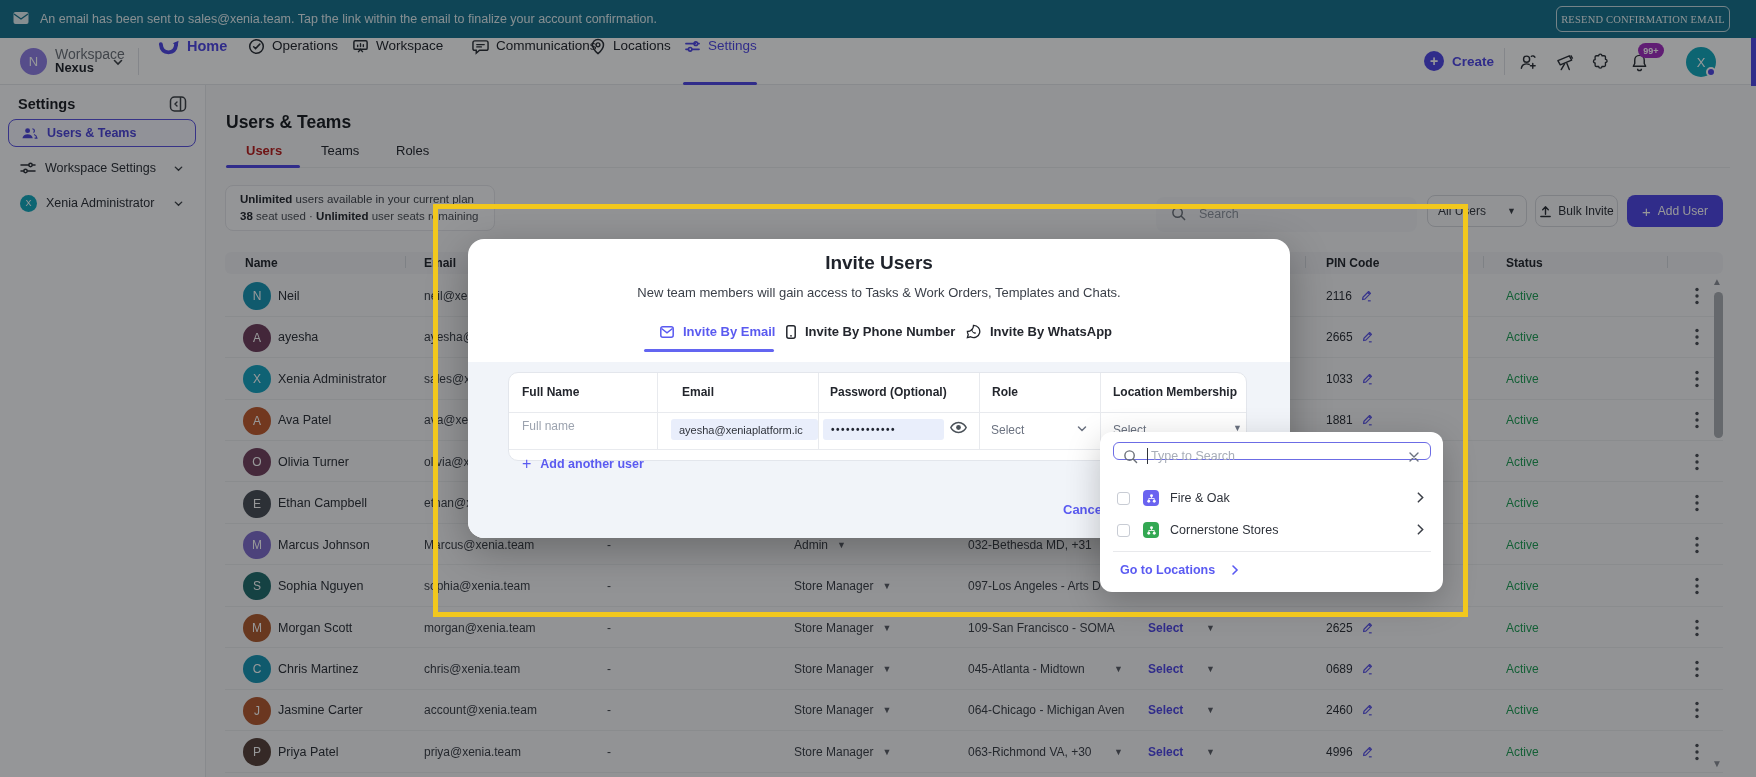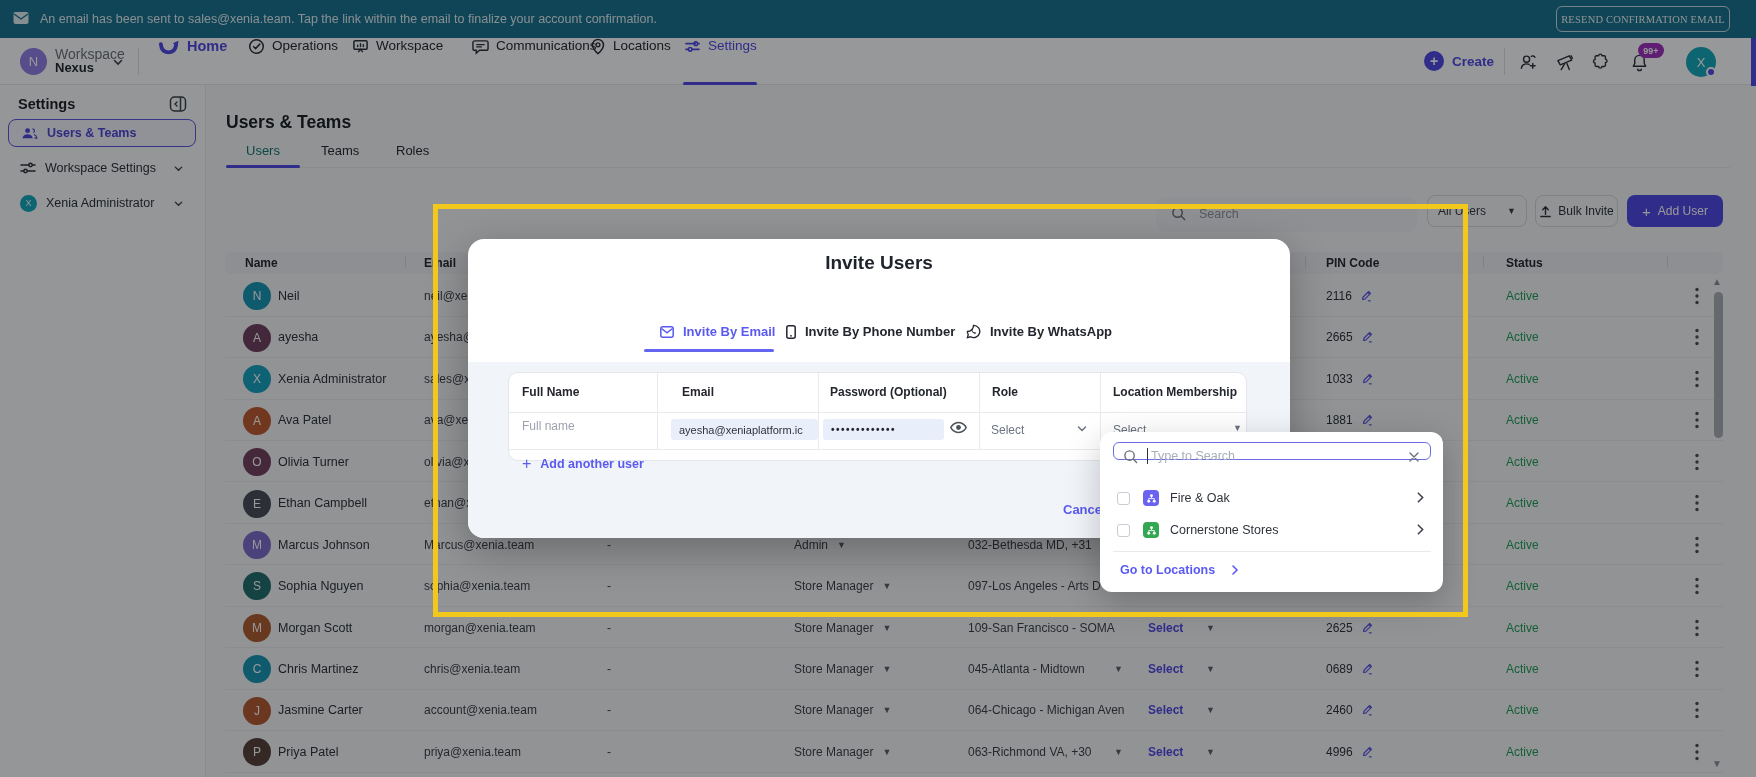--- a/index.html
+++ b/index.html
@@ -31,21 +31,21 @@
 .edge-strip{position:absolute;left:1751px;top:38px;width:5px;height:48px;background:#4F46E5}
 .sidebar{position:absolute;left:0;top:85px;width:206px;height:692px;background:#FBFBFD;border-right:1px solid #E6E7EA}
 .sb-title{position:absolute;left:18px;top:96px;font-size:14.5px;font-weight:700;color:#1A1D22}
 .sb-collapse{position:absolute;left:168px;top:94px}
 .sb-item-active{position:absolute;left:8px;top:119px;width:188px;height:28px;border:1.5px solid #5A52E0;border-radius:8px;background:#F4F4FE;display:flex;align-items:center;gap:9px;padding-left:12px;color:#4C44D9;font-size:12.5px;font-weight:700}
 .sb-item{position:absolute;left:8px;width:188px;height:28px;display:flex;align-items:center;gap:9px;padding:0 12px;font-size:12.5px;color:#2A2E35}
 .sb-item .chev{margin-left:auto}
 .sb-mini-avatar{width:17px;height:17px;border-radius:50%;background:#12A7BC;color:#fff;font-size:9px;display:flex;align-items:center;justify-content:center;flex:none}
 .page-title{position:absolute;left:226px;top:112px;font-size:17.5px;font-weight:700;color:#191C21}
 .tab{position:absolute;top:143px;font-size:13px;color:#23262D}
-.tab.active{color:#0f766e;font-weight:400}
+.tab.active{color:#b91c1c;font-weight:700}
 .tabs-border{position:absolute;left:226px;top:167px;width:1504px;height:1px;background:#E7E8EB}
 .tab-underline{position:absolute;left:226px;top:165px;width:74px;height:3px;background:#4F46E5;border-radius:2px}
 .plan-box{position:absolute;left:225px;top:185px;width:270px;height:46px;border:1px solid #E3E4E8;border-radius:8px;background:#FAFAFC}
 .plan-l1{position:absolute;left:14px;top:7px;font-size:11.5px;color:#3F434B}
 .plan-l2{position:absolute;left:14px;top:24px;font-size:11.5px;color:#4A4E55}
 .plan-box b{color:#23262D}
 .search-box{position:absolute;left:1156px;top:197px;width:261px;height:35px;background:#F1F2F5;border-radius:8px}
 .search-icon{position:absolute;left:15px;top:9px}
 .search-ph{position:absolute;left:43px;top:10px;font-size:12.5px;color:#8D939D}
 .filter-box{position:absolute;left:1427px;top:195px;width:100px;height:32px;border:1px solid #D4D6DB;border-radius:8px;display:flex;align-items:center;padding:0 10px;font-size:12px;color:#33373E}
@@ -273,20 +273,24 @@
       </span>
   </div>
 
   <div class="page-title">Users &amp; Teams</div>
   <span class="tab active" style="left:246px">Users</span>
   <span class="tab" style="left:321px">Teams</span>
   <span class="tab" style="left:396px">Roles</span>
   <div class="tabs-border"></div>
   <div class="tab-underline"></div>
 
+  <div class="plan-box">
+    <div class="plan-l1"><b>Unlimited</b><span> users available in your current plan</span></div>
+    <div class="plan-l2"><b>38</b><span> seat used · </span><b>Unlimited</b><span> user seats remaining</span></div>
+  </div>
 
   <div class="search-box">
     <span class="search-icon">
         <svg width="15" height="15" viewBox="0 0 16 16">
           <circle cx="7" cy="7" r="5" fill="none" stroke="#6A6F78" stroke-width="1.6"></circle>
           <path d="M11 11l3.5 3.5" stroke="#6A6F78" stroke-width="1.6" stroke-linecap="round"></path>
         </svg>
       </span>
     <span class="search-ph">Search</span>
   </div>
@@ -537,20 +541,21 @@
       </div>
     </div>
   <span class="scroll-up">▲</span>
   <div class="scroll-thumb"></div>
   <span class="scroll-down">▼</span>
 
   <div class="overlay"></div>
 
   <div class="modal"></div>
   <div class="m-title">Invite Users</div>
+  <div class="m-sub">New team members will gain access to Tasks &amp; Work Orders, Templates and Chats.</div>
   <div class="m-tab active" style="left:660px">
     <span>
         <svg width="14" height="12" viewBox="0 0 14 12">
           <rect x="0.8" y="0.8" width="12.4" height="10.4" rx="2" fill="none" stroke="#5A5AF0" stroke-width="1.5"></rect>
           <path d="M1.5 2.5L7 6.8l5.5-4.3" fill="none" stroke="#5A5AF0" stroke-width="1.5"></path>
         </svg>
       </span>
     <span>Invite By Email</span>
   </div>
   <div class="m-tab" style="left:786px">

